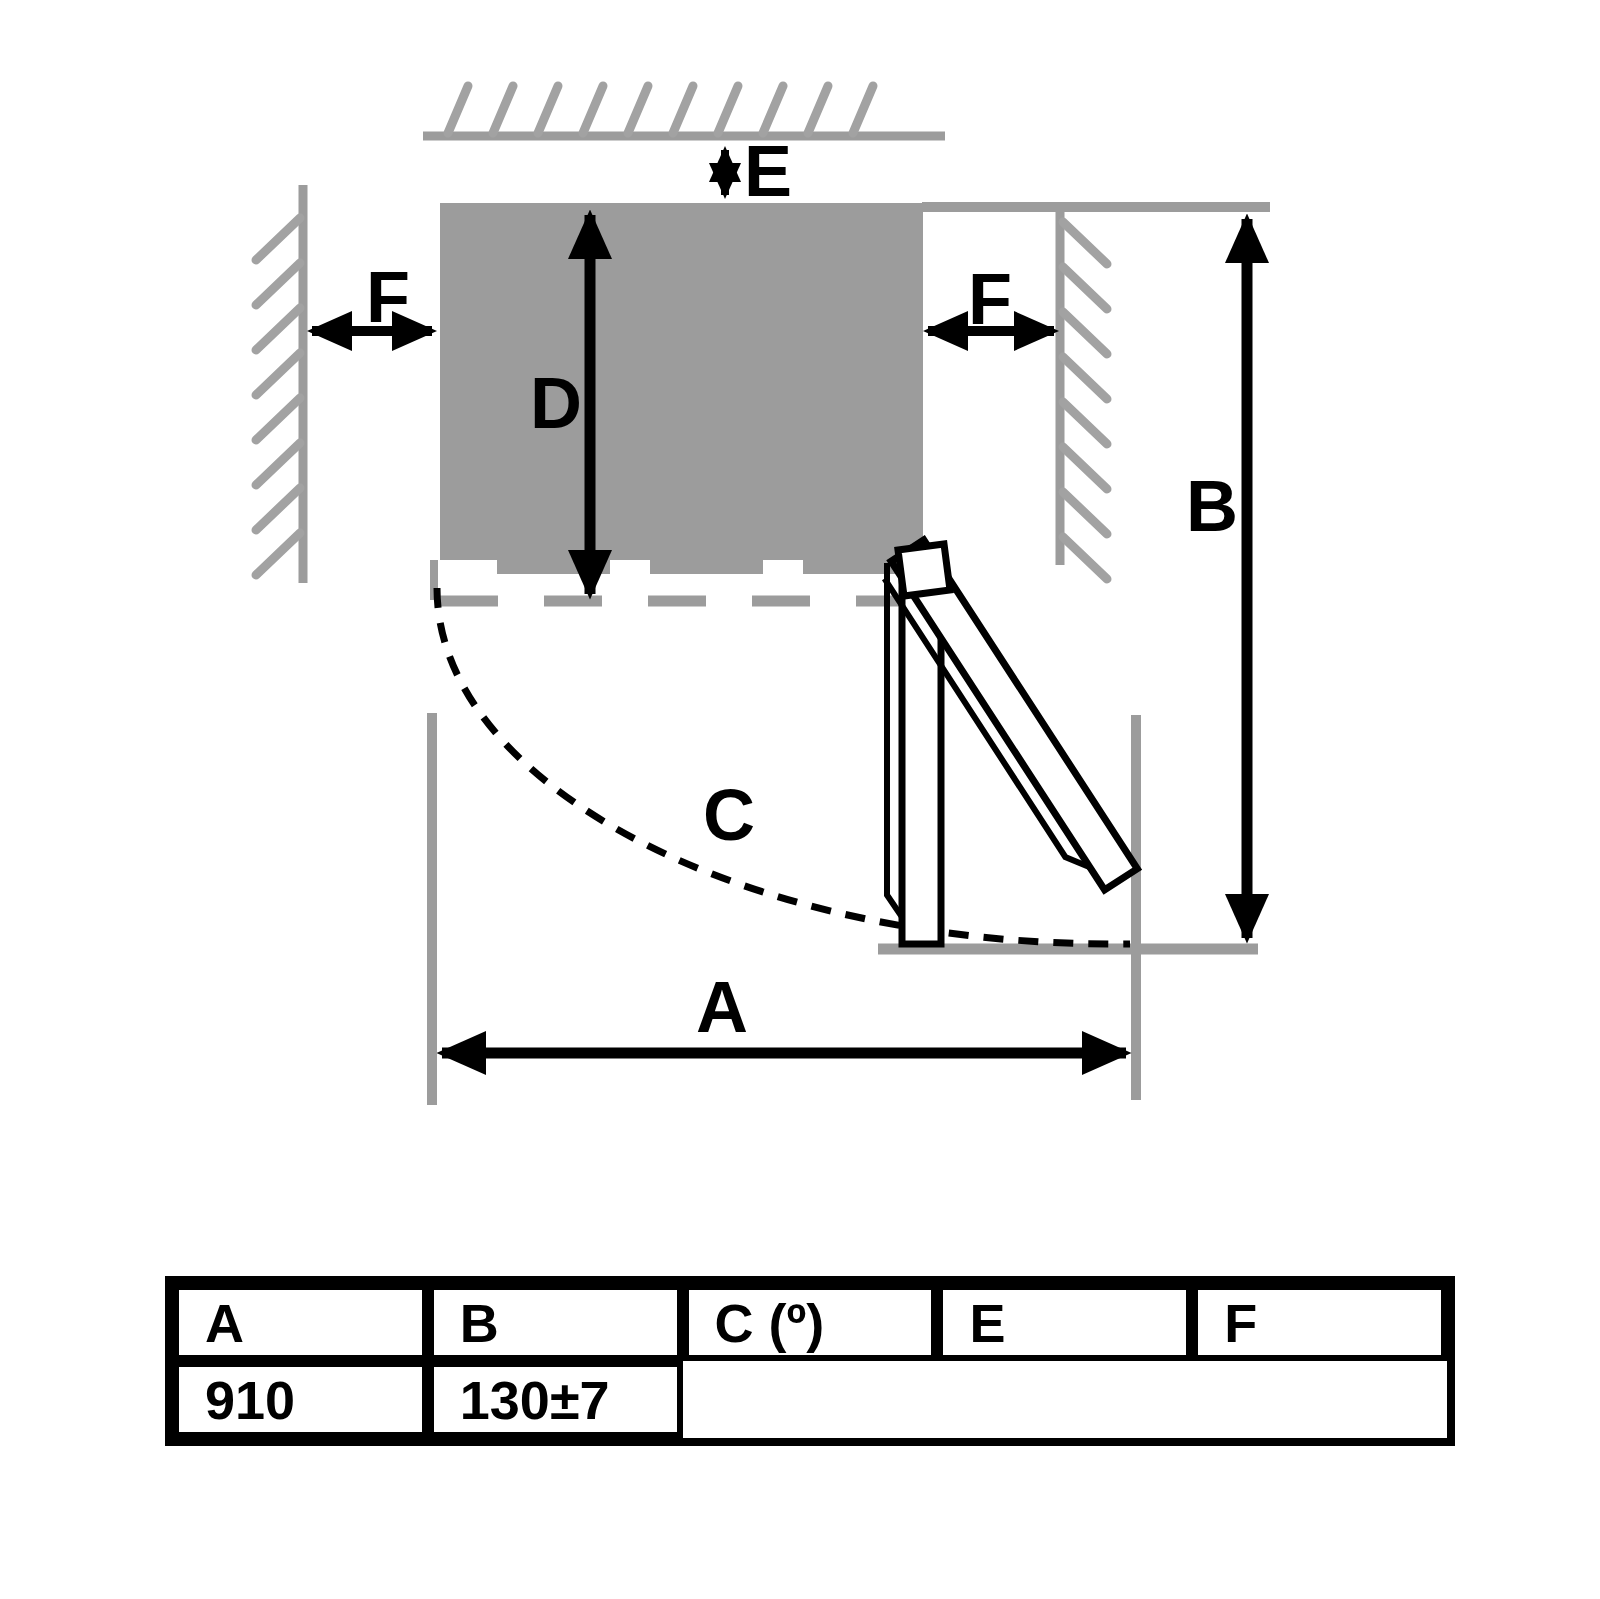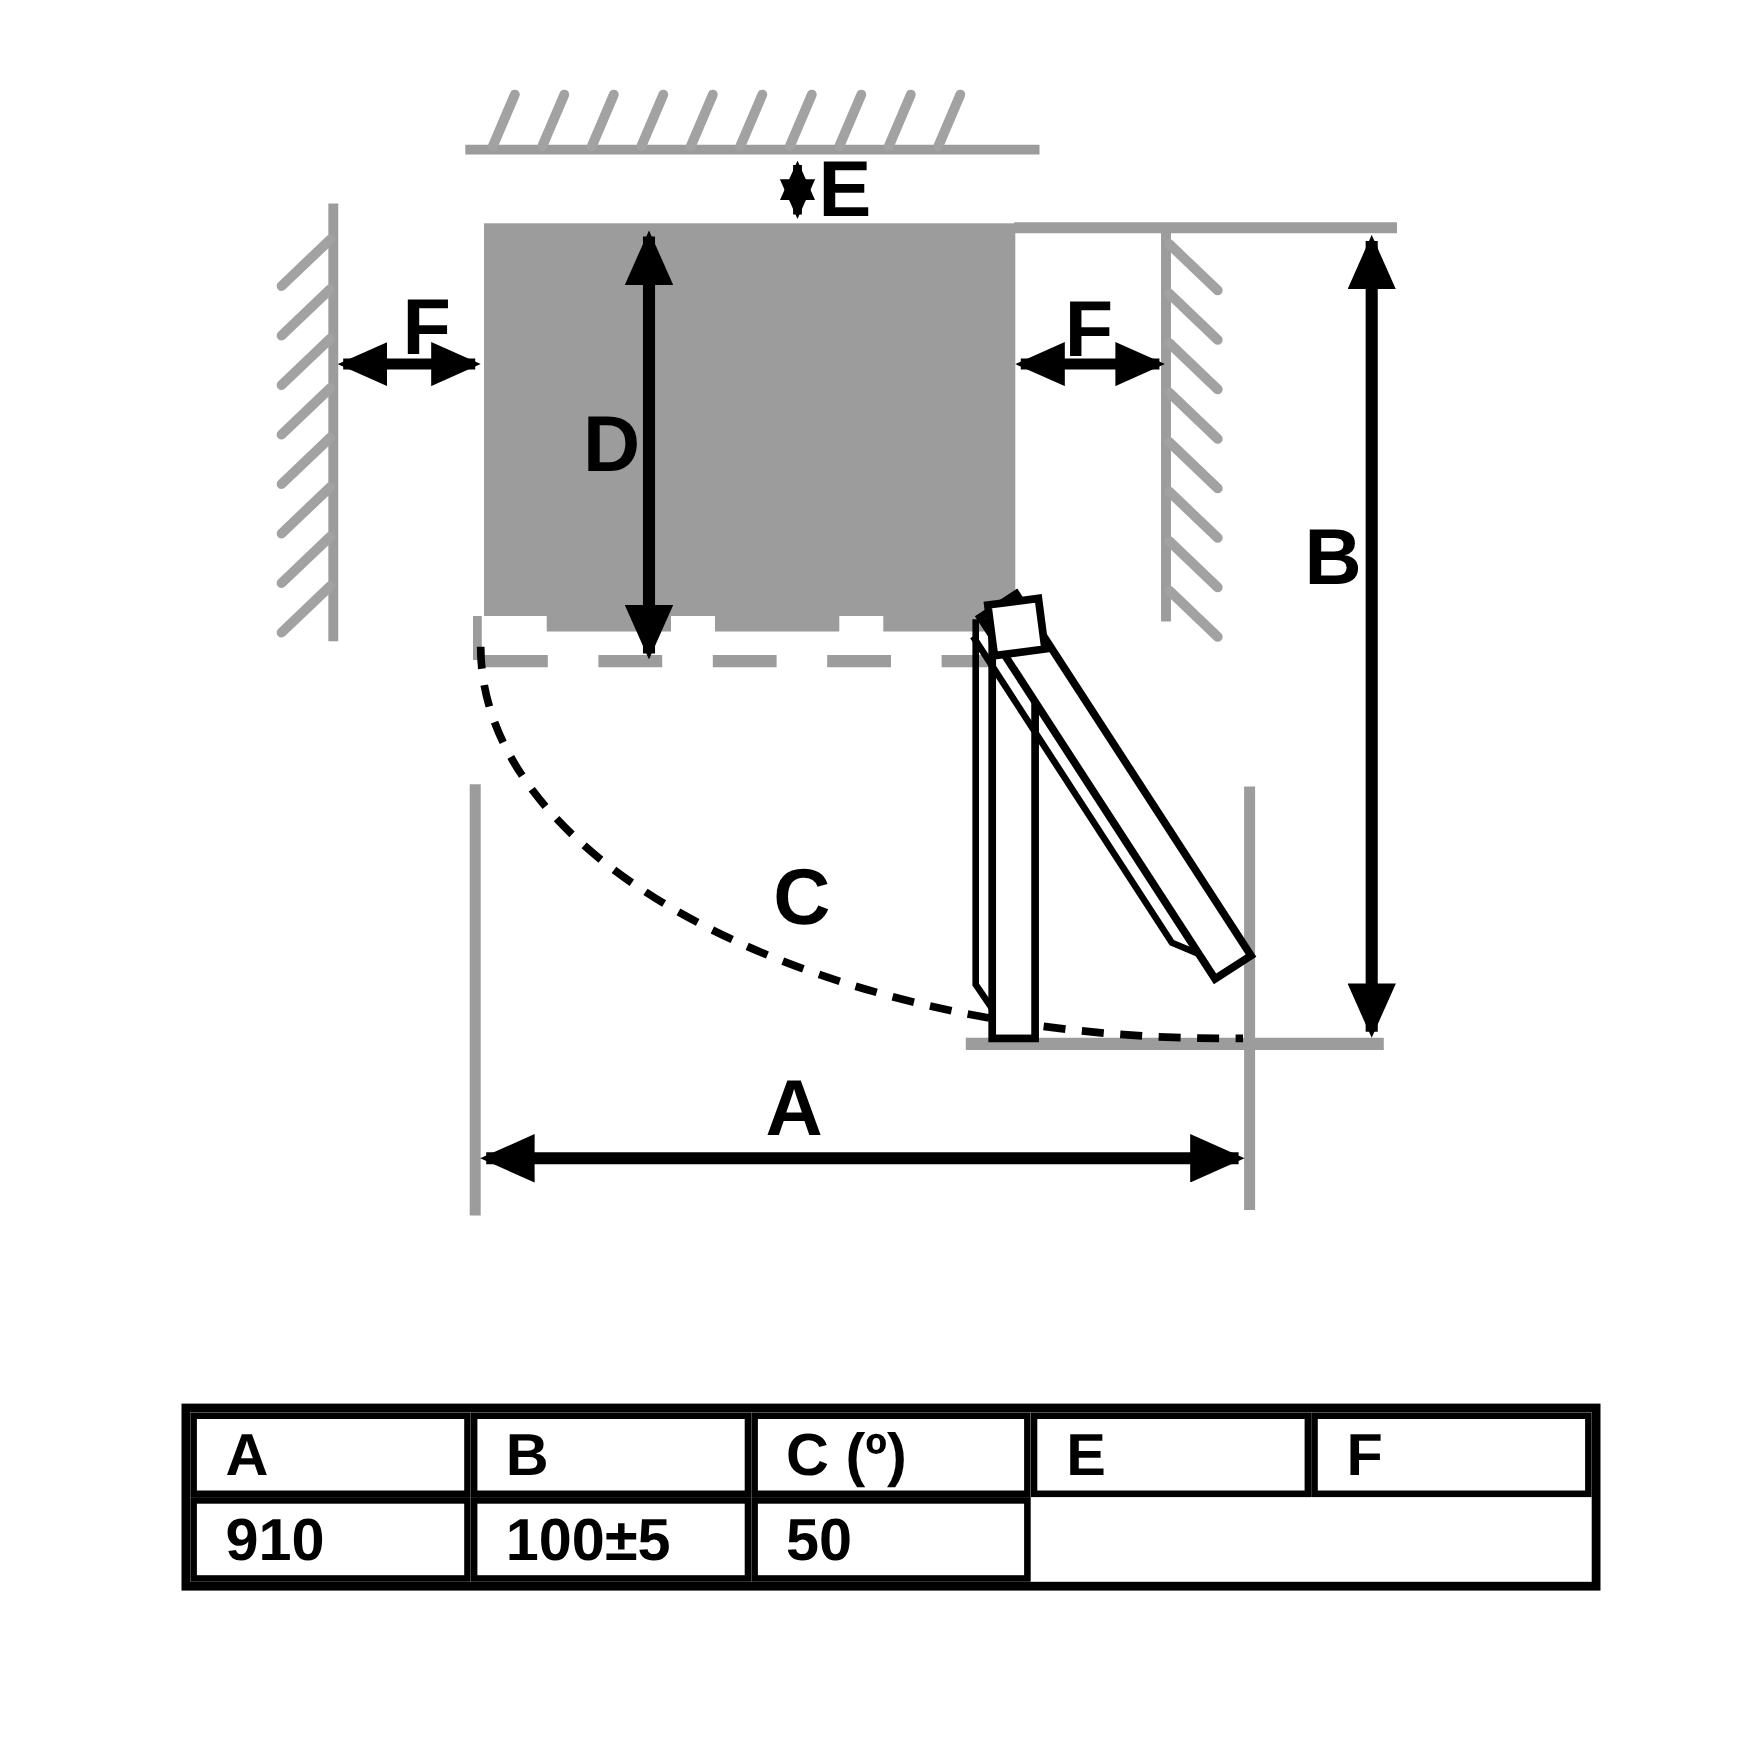--- a/index.html
+++ b/index.html
@@ -119,17 +119,16 @@
   <text class="lbl" x="722" y="1032">A</text>
 </svg>
 
 <div class="dim-table">
   <div class="cell">A</div>
   <div class="cell">B</div>
   <div class="cell">C (º)</div>
   <div class="cell">E</div>
   <div class="cell">F</div>
   <div class="cell">910</div>
-  <div class="cell">100±5</div>
-  <div class="cell">50</div>
+  <div class="cell">130±7</div>
 </div>
 
 </div>
 
 </body></html>

